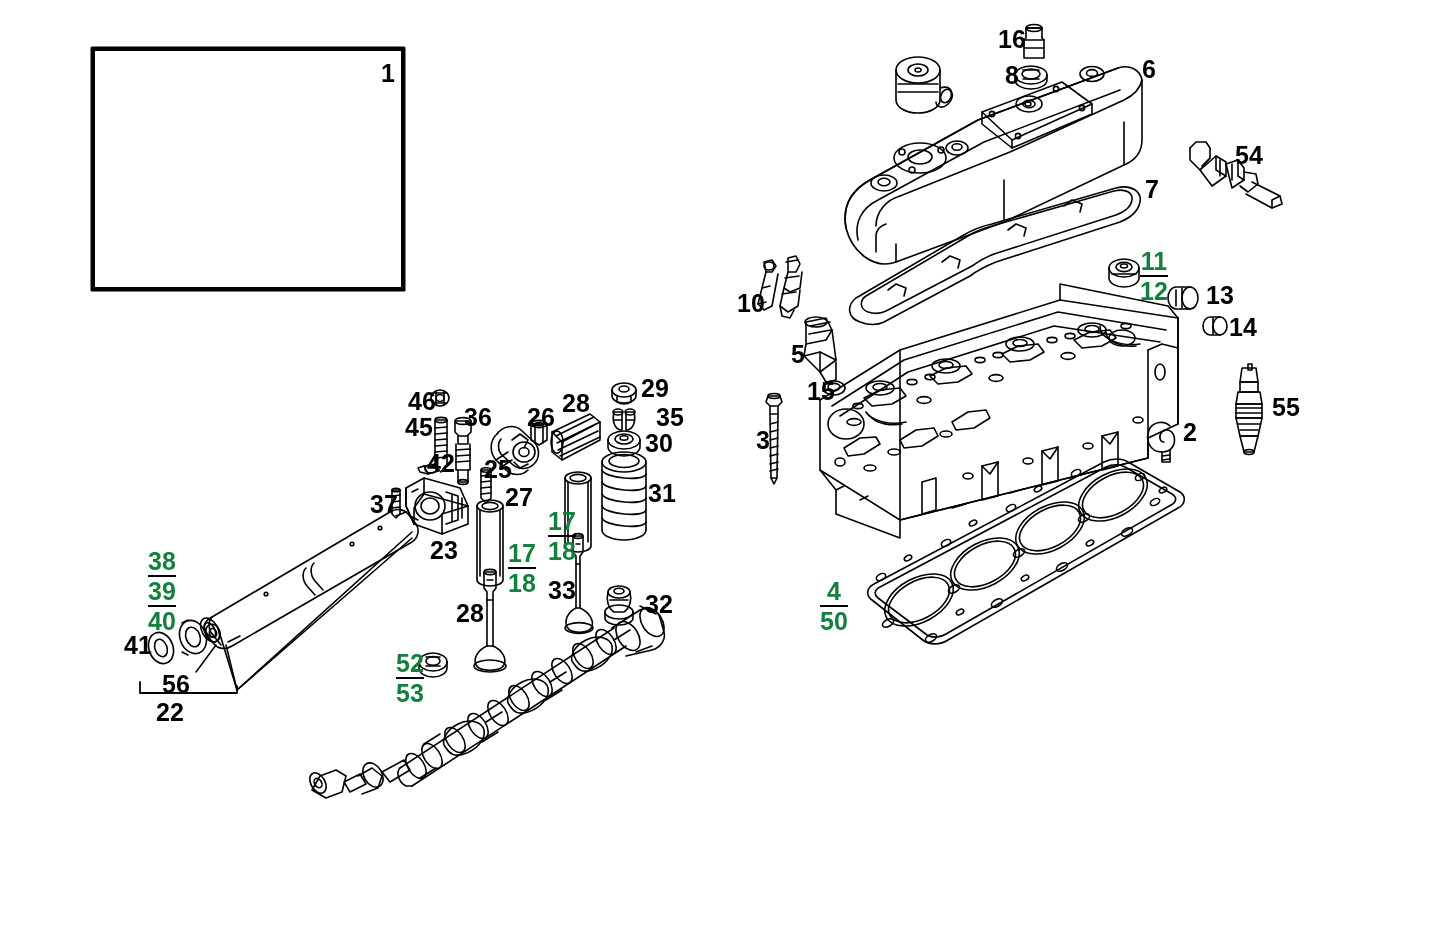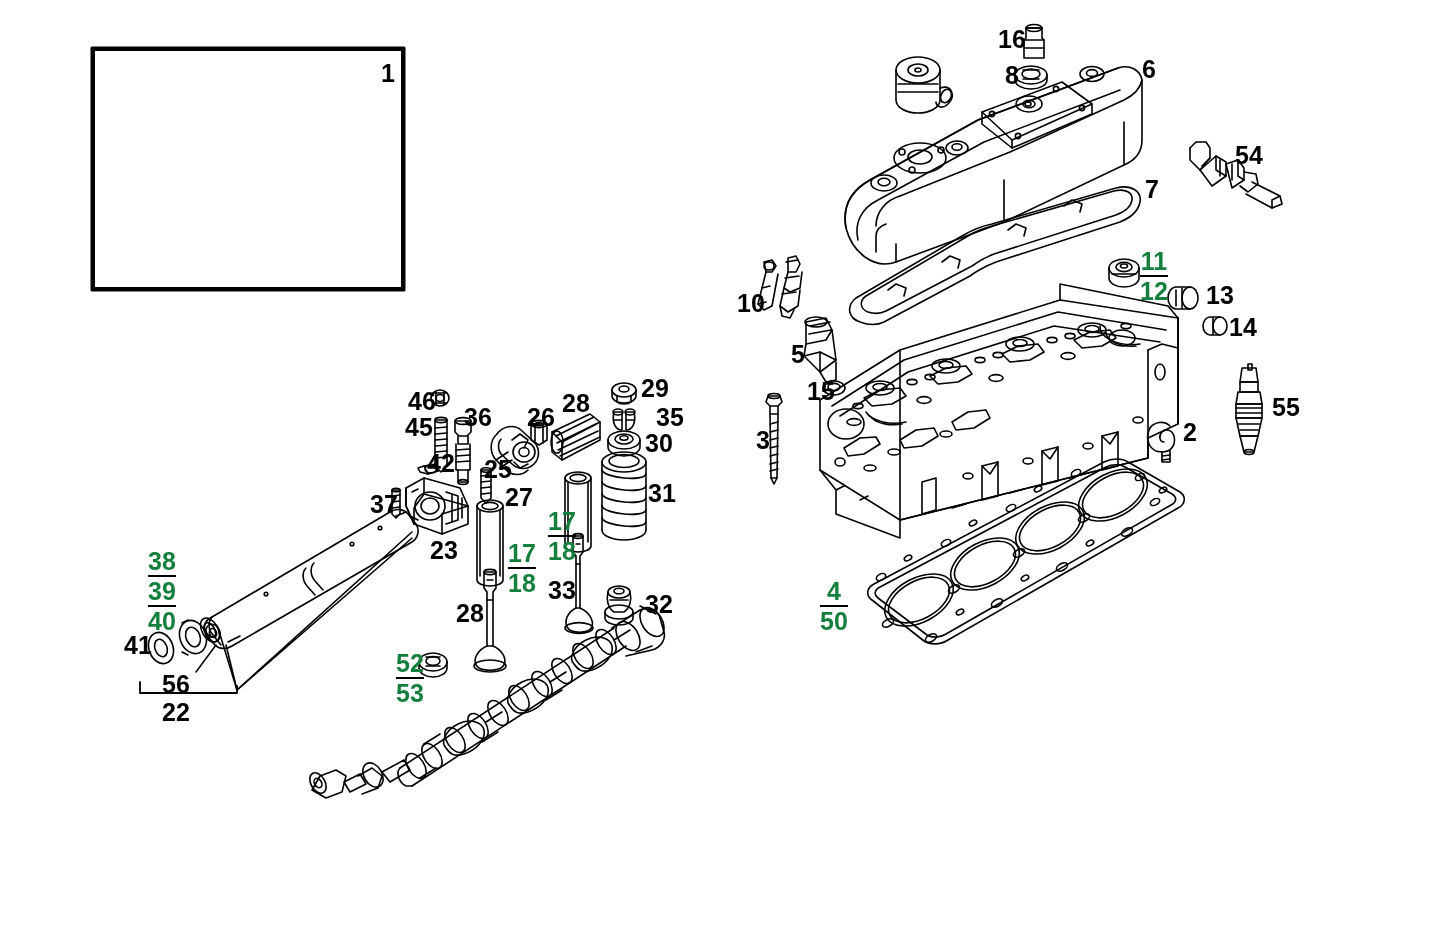--- a/index.html
+++ b/index.html
@@ -661,15 +661,15 @@
   <div class="frac" style="left:148px;top:548px;">
     <span class="t">38</span>
     <span class="bar"></span>
     <span class="t">39</span>
     <span class="bar"></span>
     <span class="b">40</span>
   </div>
 
   <div class="lbl n" style="left:124px;top:633px;">41</div>
   <div class="lbl n" style="left:162px;top:672px;">56</div>
-  <div class="lbl n" style="left:162px;top:700px;">22</div>
+  <div class="lbl n" style="left:156px;top:700px;">22</div>
 
 </div>
 
 </body></html>

